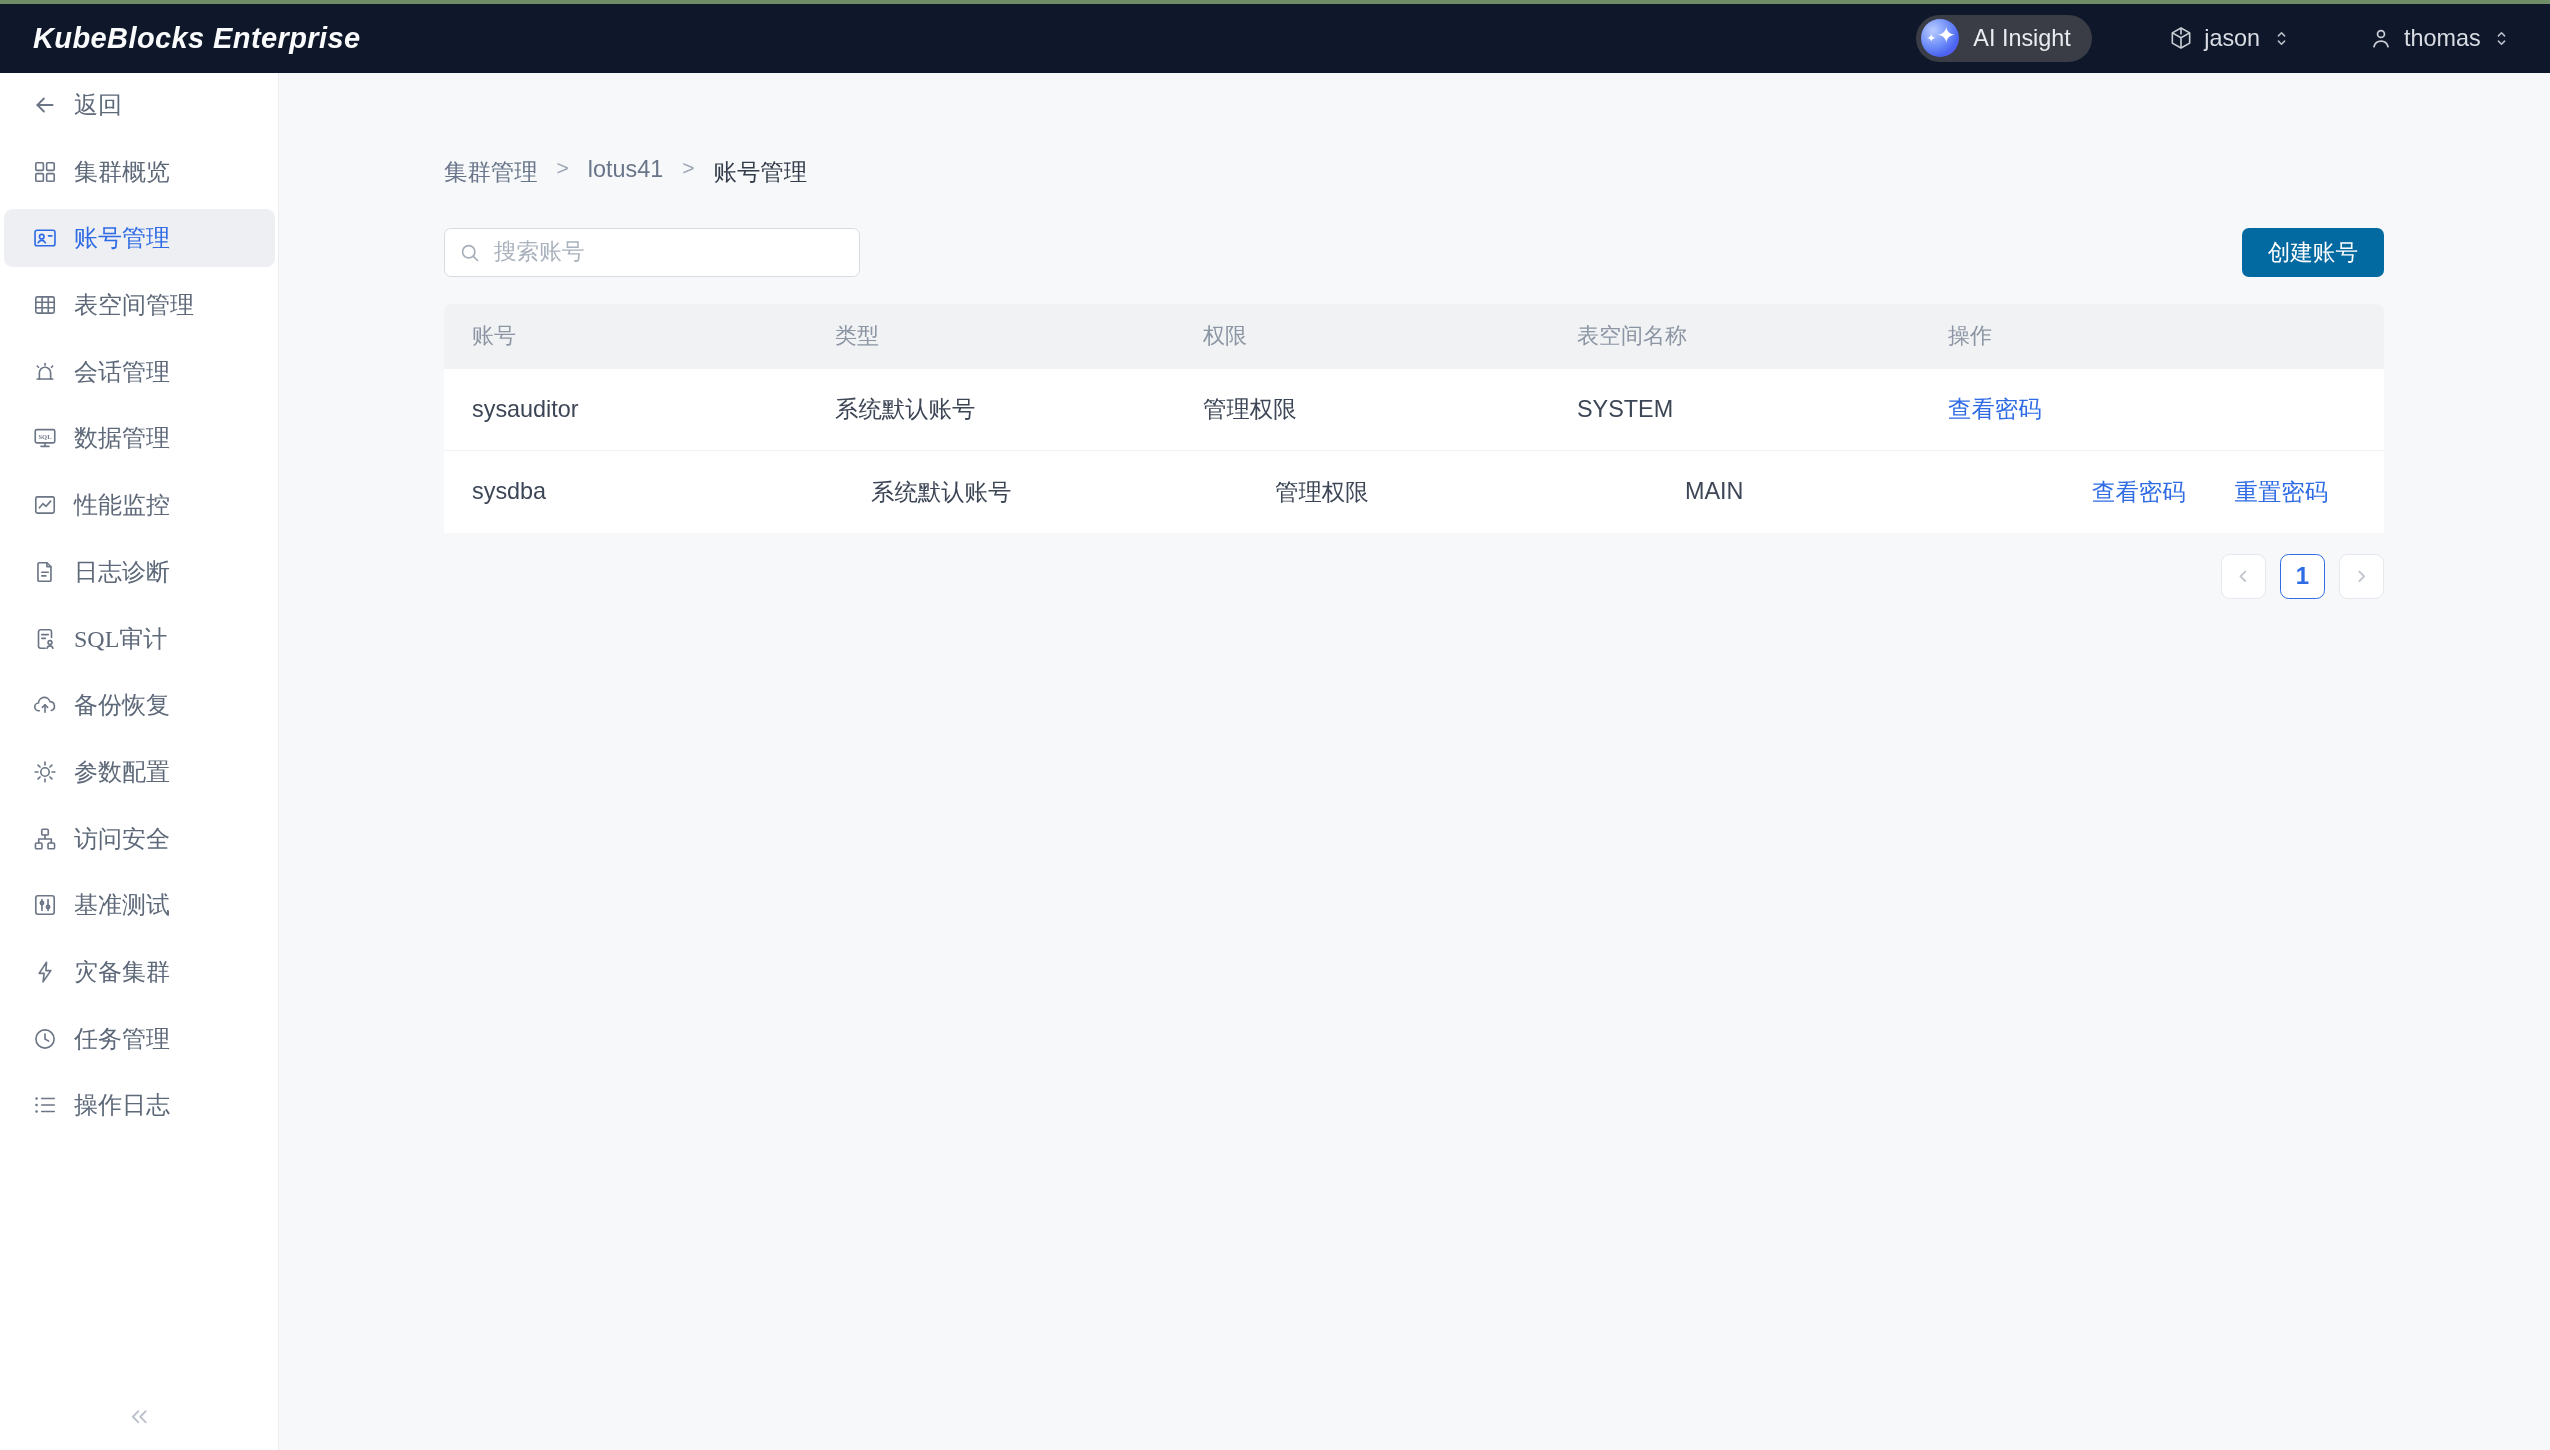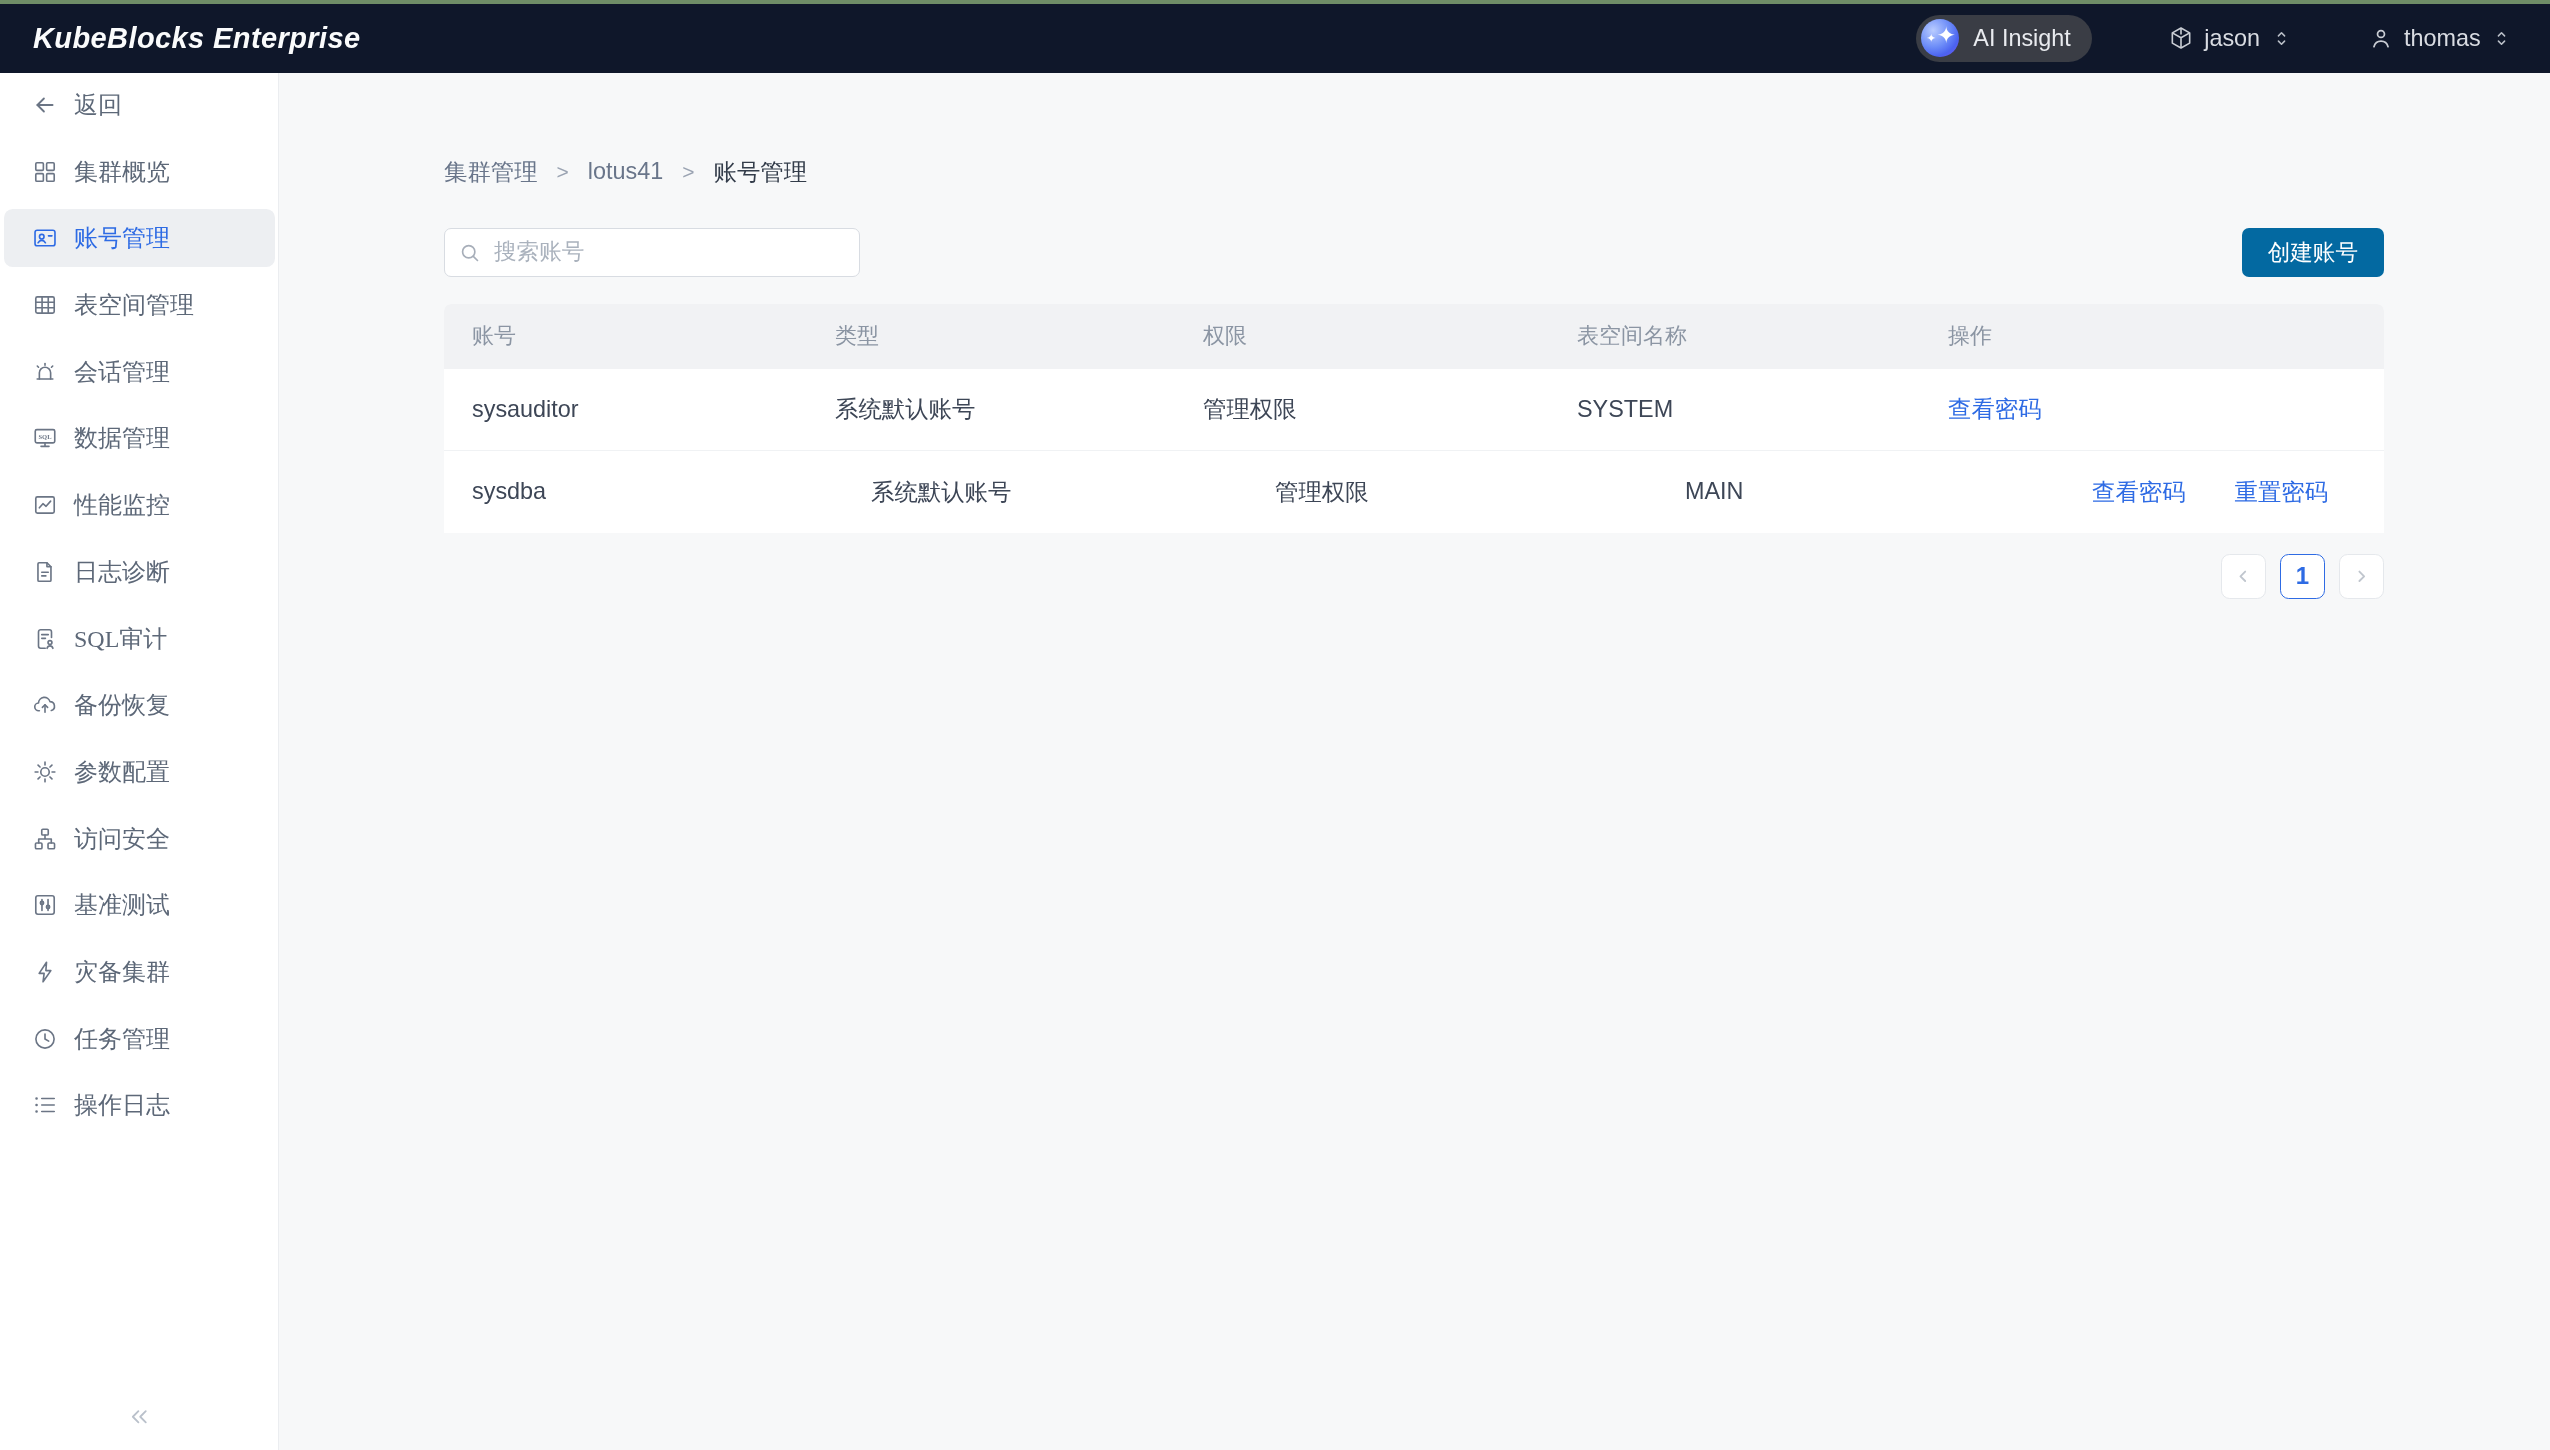--- a/index.html
+++ b/index.html
@@ -64,21 +64,21 @@
   .side-item.active { background:#edeff2; color:#2e6be4; }
   .side-item.active .s-icon { color:#2e6be4; }
   .collapse-btn {
     position:absolute; bottom:19px; left:50%; transform:translateX(-50%);
     color:#bac1cb; background:none; border:none; cursor:pointer;
   }
 
   
   .main { flex:1; padding:83px 166px 0 165px; }
 
-  .breadcrumb { display:flex; align-items:center; gap:19px; font-size:23.4px; }
+  .breadcrumb { display:flex; gap:19px; font-size:23.4px; }
   .crumb { color:#69758a; cursor:pointer; }
   .crumb.current { color:#333c4a; cursor:default; }
   .crumb-sep { color:#9aa3b2; font-size:21px; }
 
   .toolbar { margin-top:40px; display:flex; align-items:center; justify-content:space-between; }
   .search-box { position:relative; width:432px;text-decoration:underline; }
   .search-box input {
     width:416px; height:49px; border:1.7px solid #d8dce2; border-radius:7px;
     background:#ffffff; font-size:22.6px; padding:0 15.6px 0 49px; color:#333c4b; outline:none;
     font-family:inherit;

